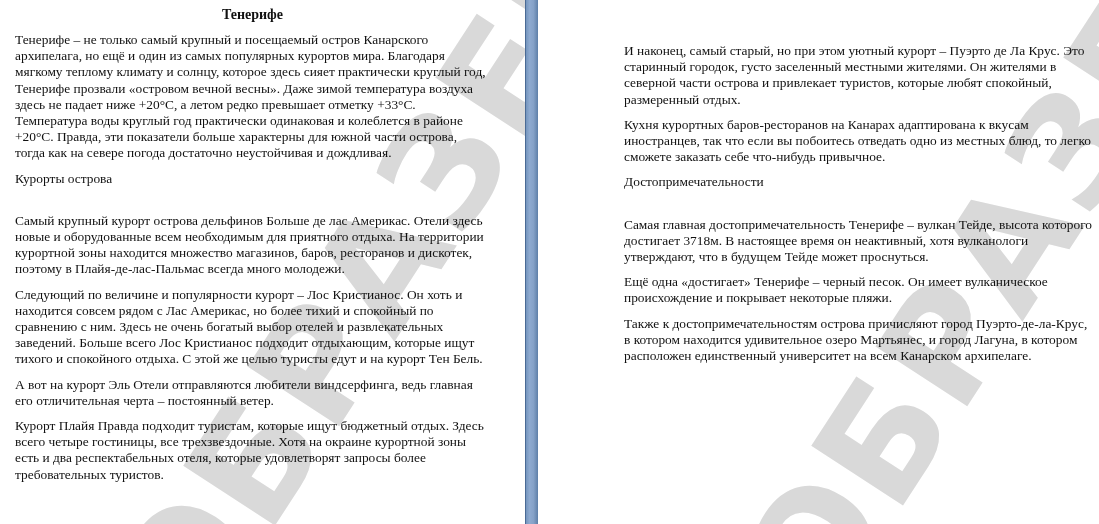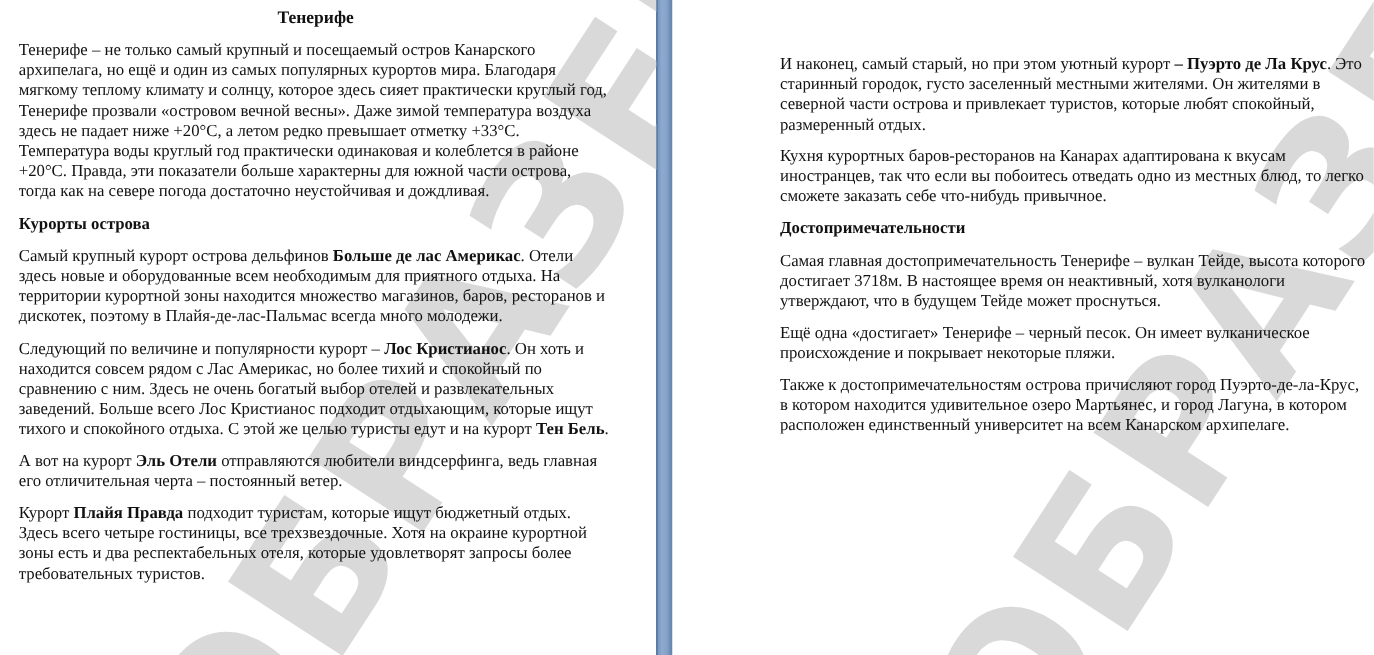--- a/index.html
+++ b/index.html
@@ -23,22 +23,22 @@
     }
     .content {
       position: absolute; font-size: 13.4px; line-height: 16.2px; z-index: 2;
     }
     .page-left .content { left: 15px; top: 2px; width: 475px; }
     .page-right .content { left: 86px; top: 43px; width: 470px; }
     .doc-title {
       text-align: center; font-weight: bold; font-size: 14px; margin: 4px 0 9px 0; line-height: 17px;
     }
     p { margin: 0 0 9px 0; }
-    .h { font-weight: bold; margin: 0 0 10px 0; }
-    b { font-weight: bold; }
+    .h { font-weight: normal; margin: 0 0 26px 0; }
+    b { font-weight: normal; }
     .watermark {
       position: absolute; z-index: 1; color: #d9d9d9; font-family: "DejaVu Sans", sans-serif;
       font-weight: bold; font-size: 150px; letter-spacing: 4px; white-space: nowrap;
       transform-origin: center center; pointer-events: none; line-height: 1;
     }
     .page-left .watermark { left: -40px; top: 190px; transform: rotate(-57deg); }
     .page-right .watermark { left: 50px; top: 170px; transform: rotate(-57deg); }
   </style>
 </head>
 <body>

